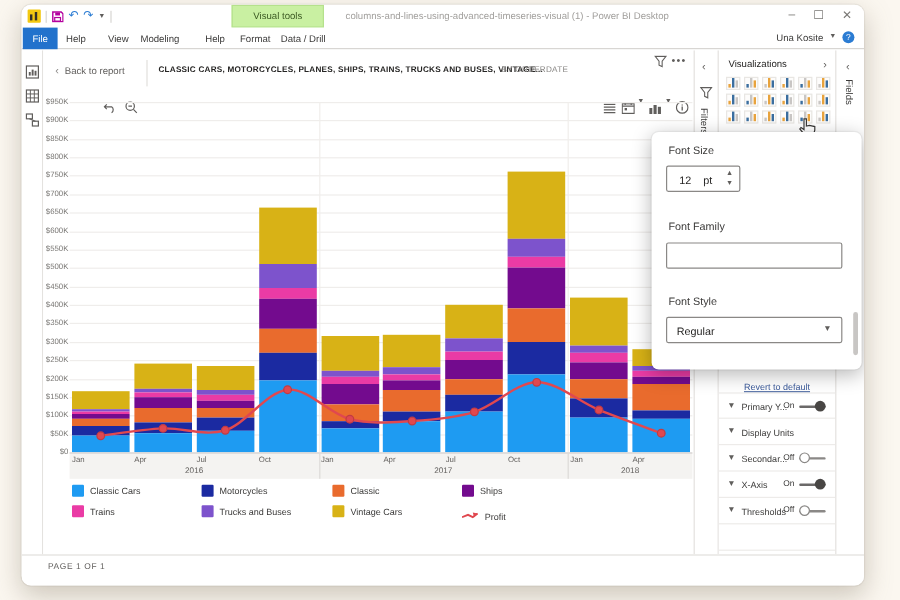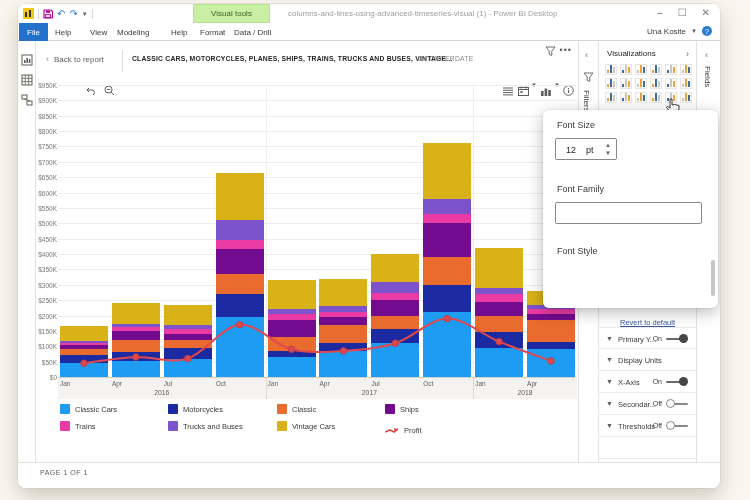--- a/index.html
+++ b/index.html
@@ -566,35 +566,35 @@
                   <span class="knob"></span>
                 </span>
               </span>
             </div>
             <div class="fp-row">
               <span class="fp-chev">▼</span>
               <span class="fp-label">Display Units</span>
             </div>
             <div class="fp-row">
               <span class="fp-chev">▼</span>
+              <span class="fp-label">Secondar...</span>
+              <span class="fp-toggle">
+                <span class="fp-state">Off</span>
+                <span class="track off">
+                  <span class="line"></span>
+                  <span class="knob"></span>
+                </span>
+              </span>
+            </div>
+            <div class="fp-row">
+              <span class="fp-chev">▼</span>
               <span class="fp-label">X-Axis</span>
               <span class="fp-toggle">
                 <span class="fp-state">On</span>
                 <span class="track on">
-                  <span class="line"></span>
-                  <span class="knob"></span>
-                </span>
-              </span>
-            </div>
-            <div class="fp-row">
-              <span class="fp-chev">▼</span>
-              <span class="fp-label">Secondar...</span>
-              <span class="fp-toggle">
-                <span class="fp-state">Off</span>
-                <span class="track off">
                   <span class="line"></span>
                   <span class="knob"></span>
                 </span>
               </span>
             </div>
             <div class="fp-row">
               <span class="fp-chev">▼</span>
               <span class="fp-label">Thresholds</span>
               <span class="fp-toggle">
                 <span class="fp-state">Off</span>
@@ -621,19 +621,23 @@
       <span id="font-size-value">12</span>
       <span id="font-size-unit">pt</span>
       <span class="spin-btns">
         <span>▲</span>
         <span>▼</span>
       </span>
     </div>
     <div class="pop-label" style="top:74px">Font Family</div>
     <input id="font-family-input" type="text" value="" style="">
     <div class="pop-label" style="top:136px">Font Style</div>
+    <div id="font-style-select">
+      <span id="font-style-value">Regular</span>
+      <span id="font-style-caret">▼</span>
+    </div>
     <div id="popup-scrollbar"></div>
   </div>
 
   <div id="statusbar">
     <span id="page-label">PAGE 1 OF 1</span>
   </div>
 </div>
 
 </body></html>

